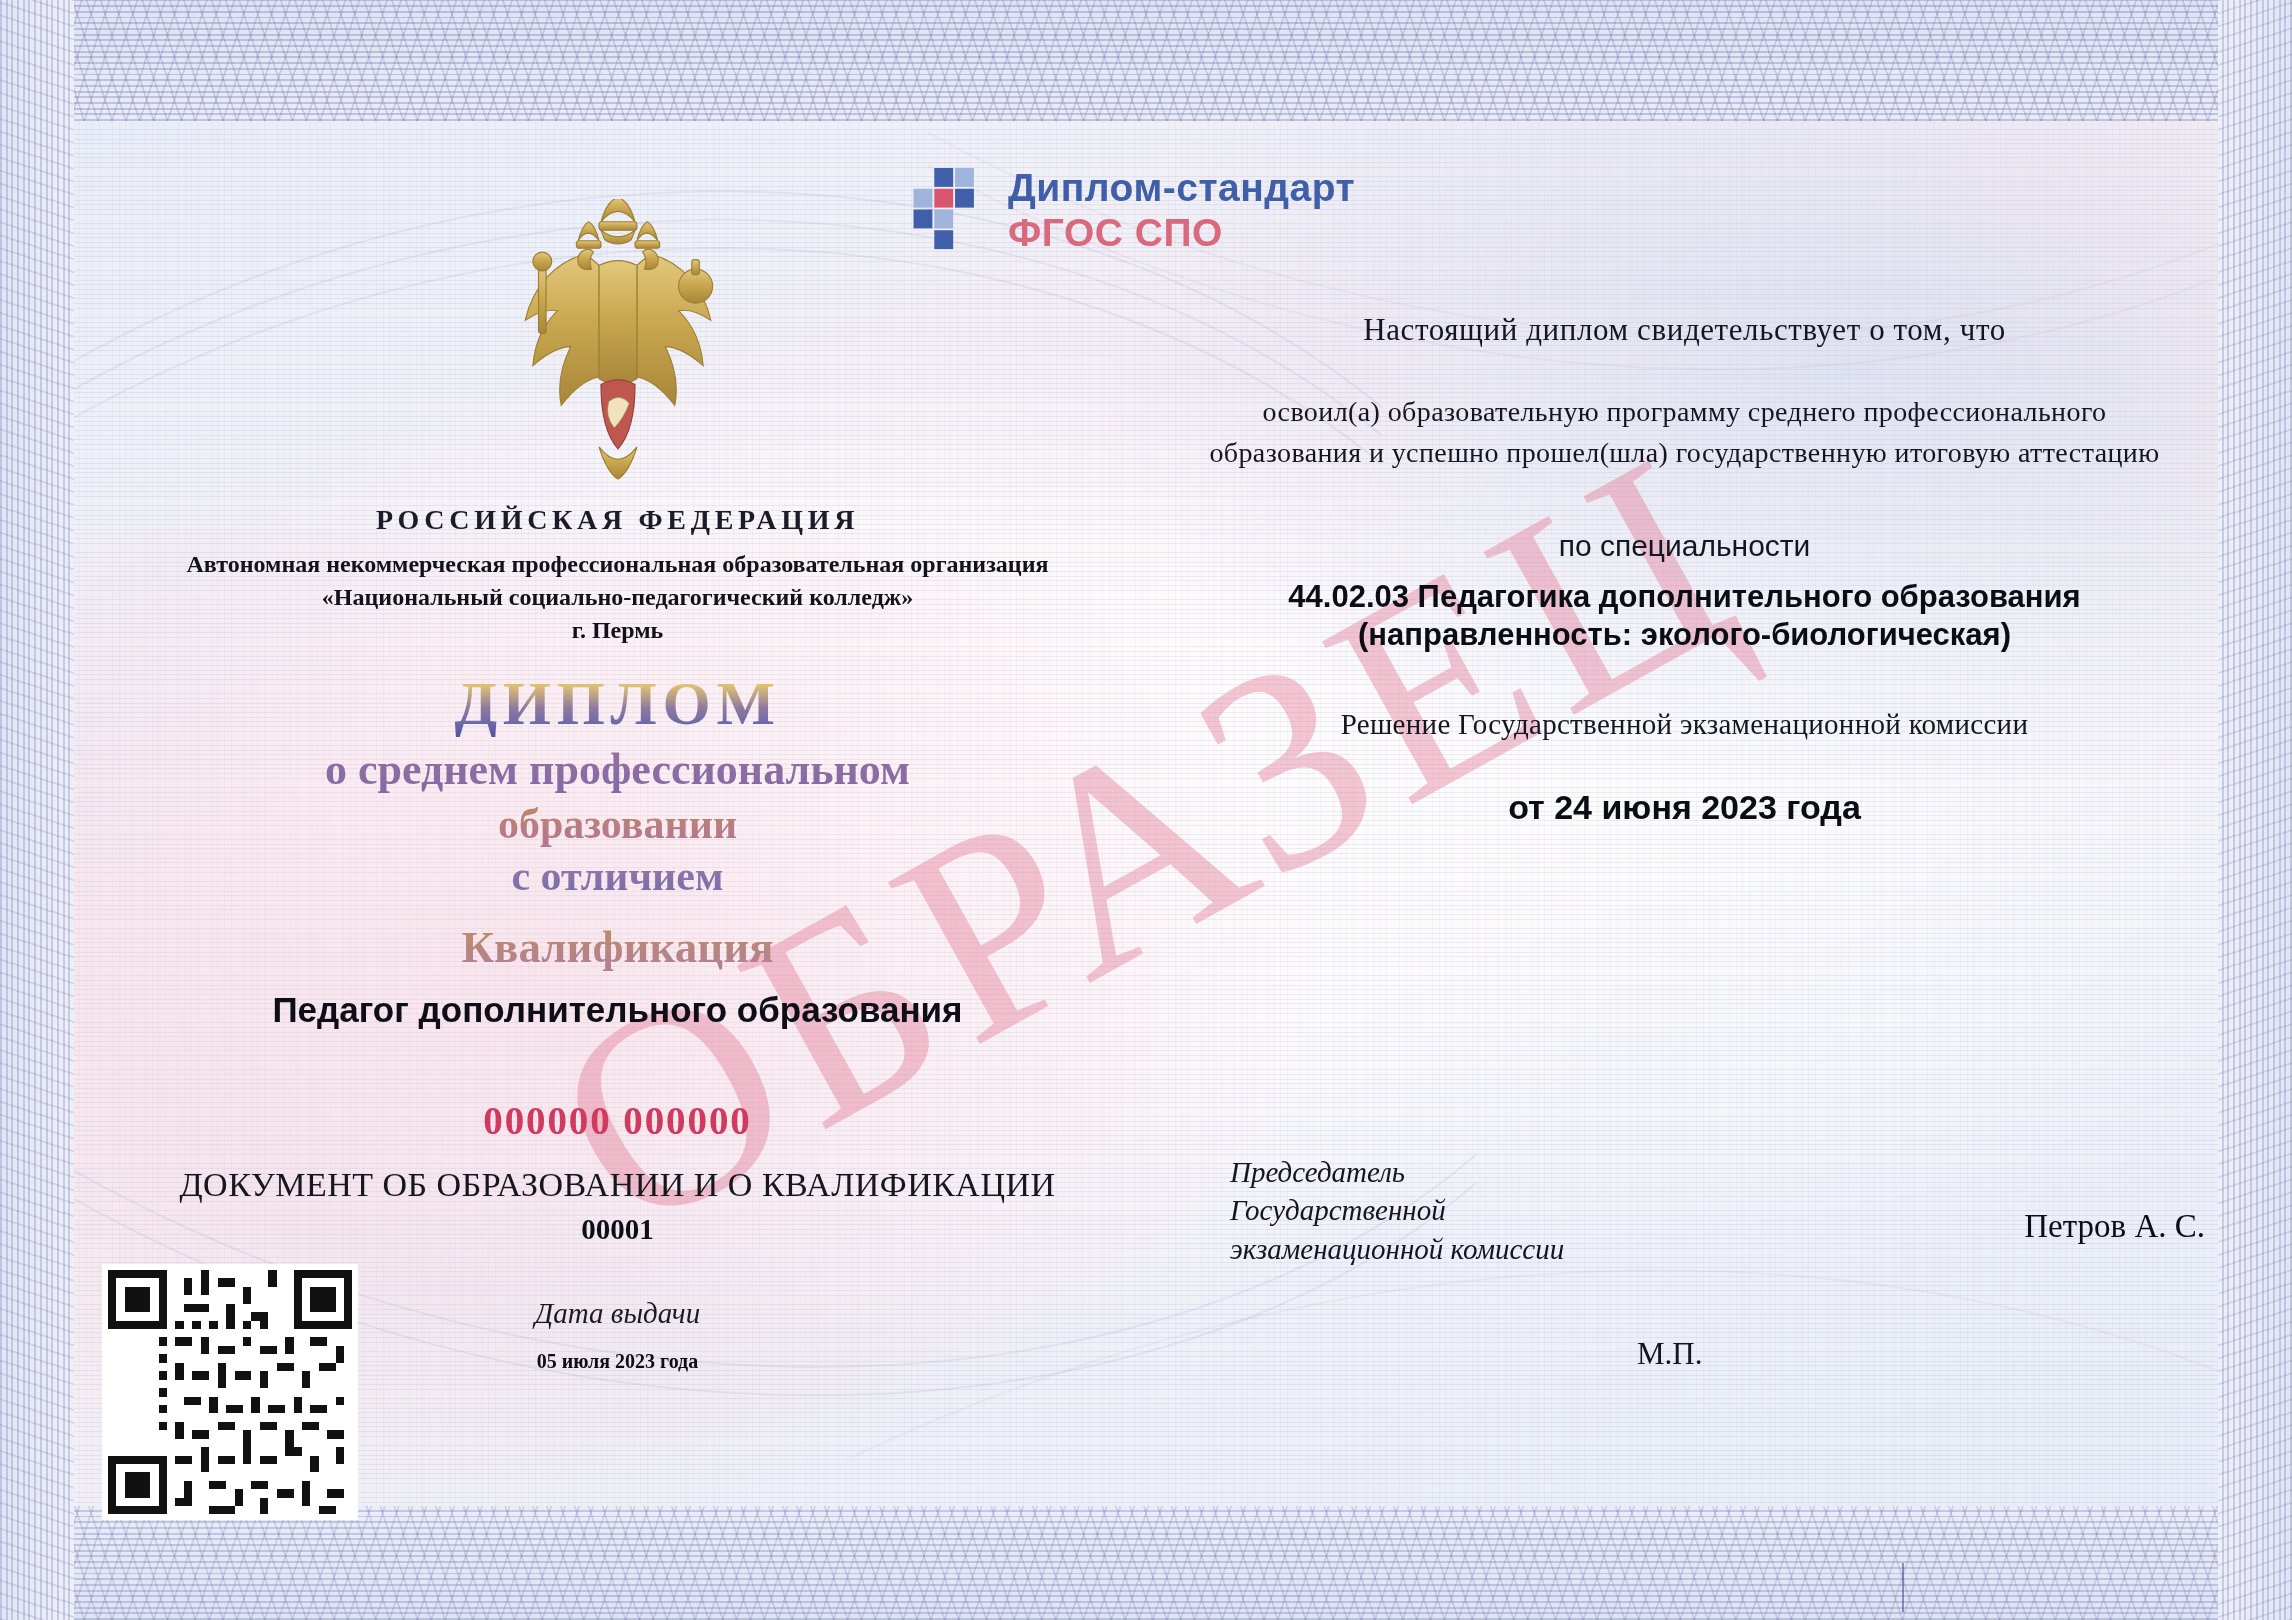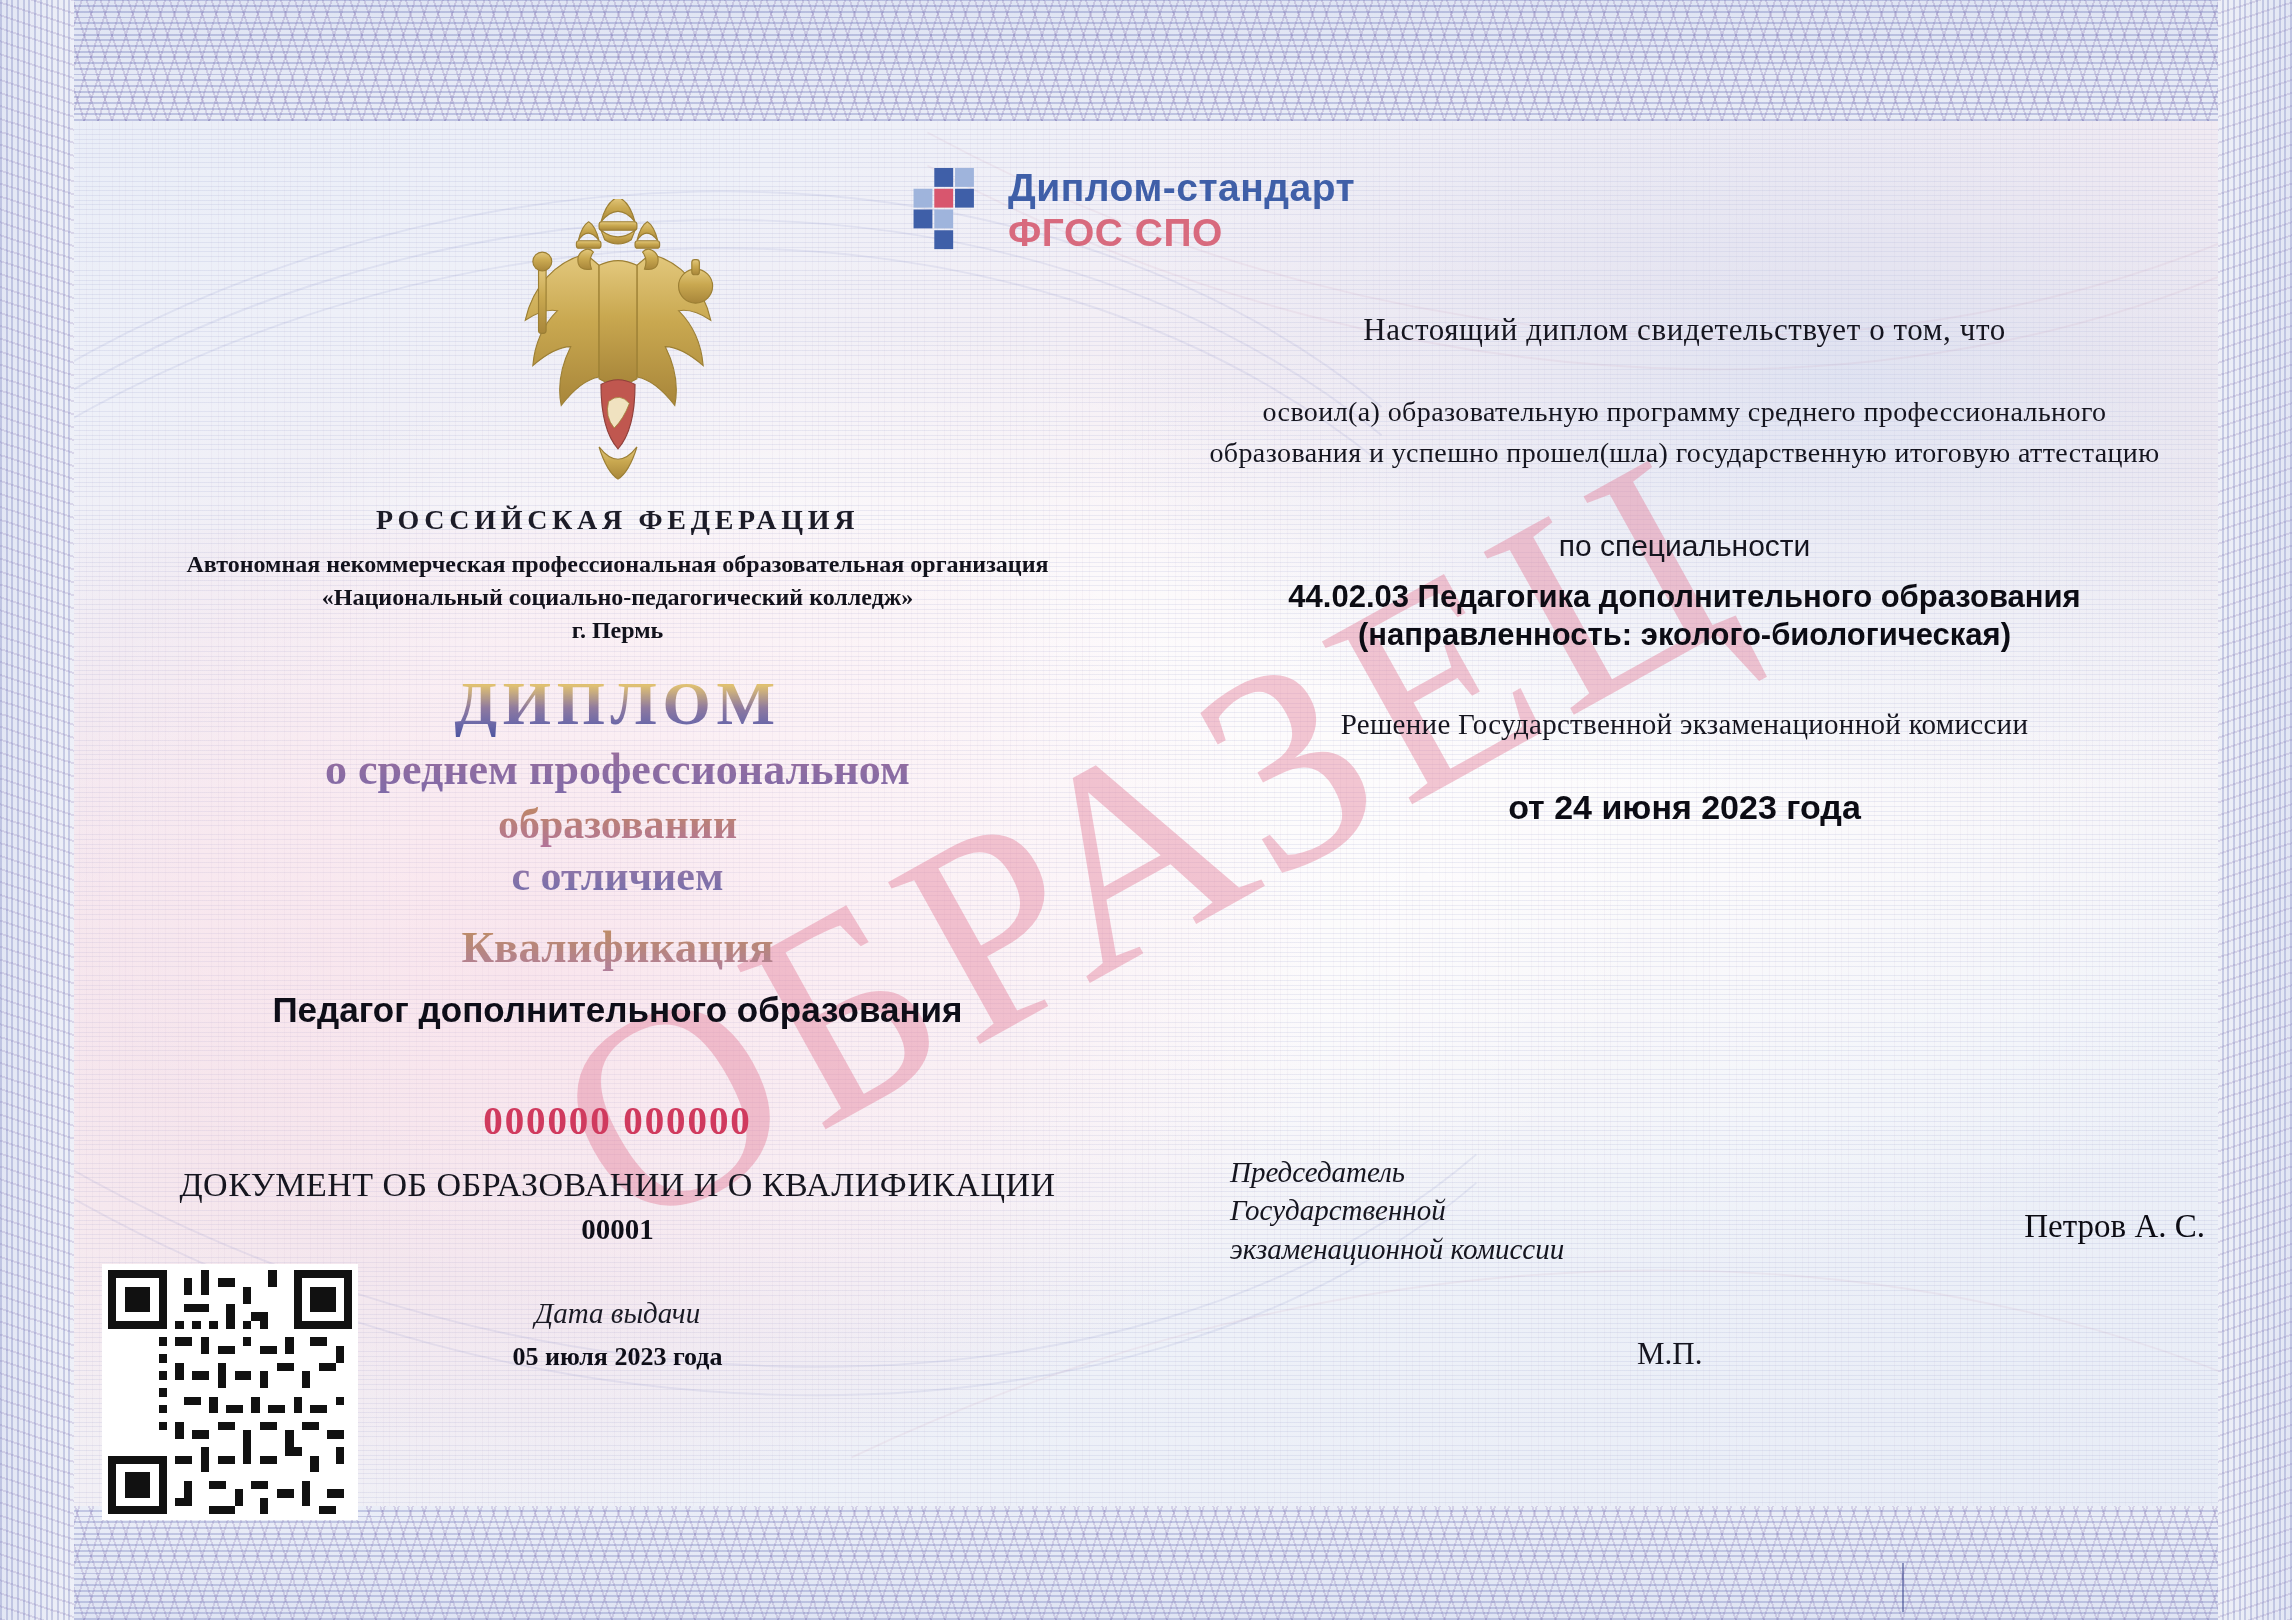--- a/index.html
+++ b/index.html
@@ -271,23 +271,23 @@
   .date-label {
     font-family: "Liberation Serif", serif;
     font-style: italic;
     font-size: 29px;
     color: #1a1a24;
     margin-top: 51px;
   }
   .date-value {
     font-family: "Liberation Serif", serif;
     font-weight: bold;
-    font-size: 26px;
+    font-size: 20px;
     color: #0e0e18;
-    margin-top: 12px;
+    margin-top: 20px;
   }
 
   
   .qr {
     position: absolute;
     left: 102px;
     top: 1264px;
     width: 256px;
     height: 256px;
     background: #ffffff;

